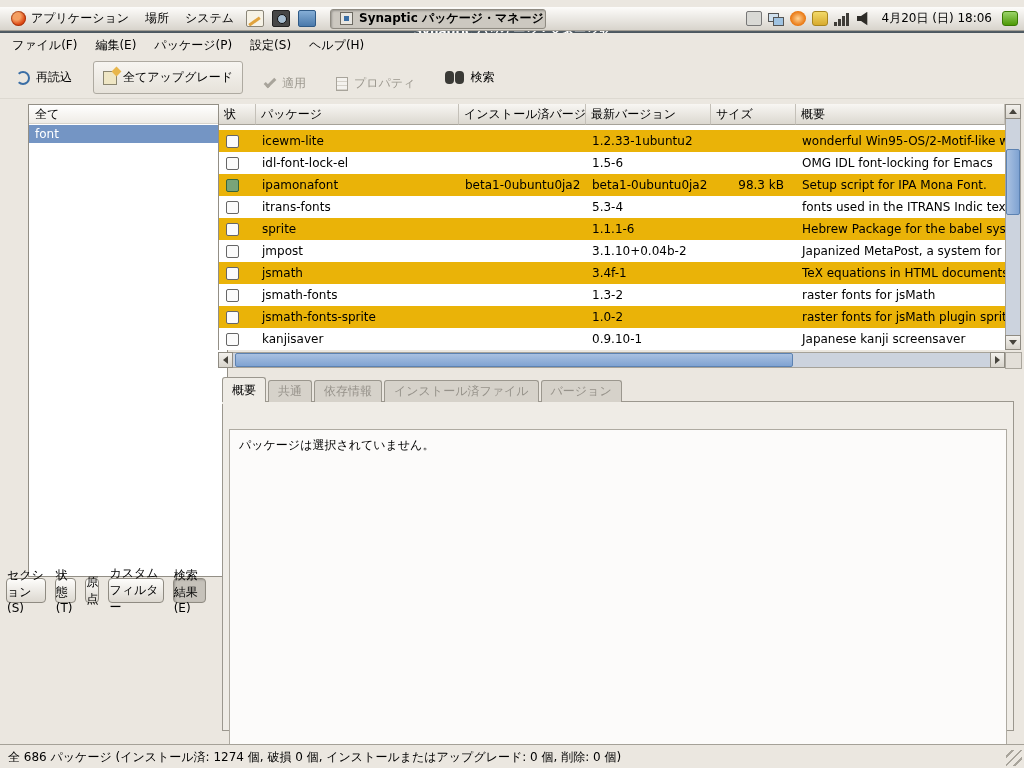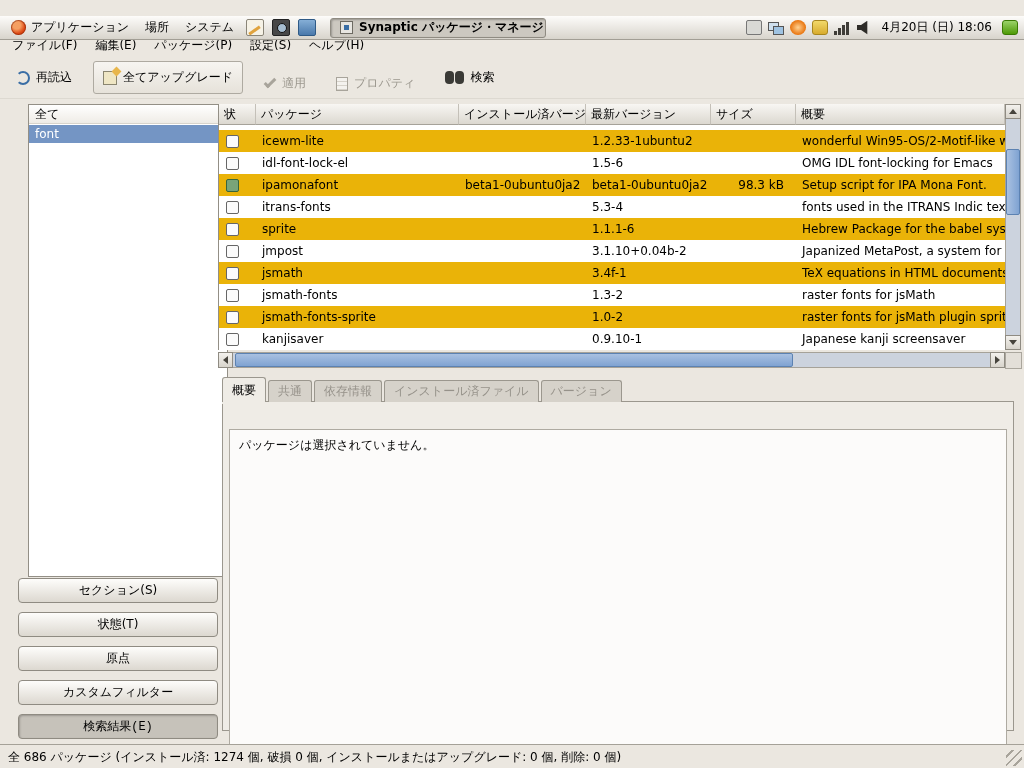--- a/index.html
+++ b/index.html
@@ -1,21 +1,21 @@
 <!DOCTYPE html>
 <html><head>
 <meta charset="utf-8">
 <style>
   *{margin:0;padding:0;box-sizing:border-box;}
   html,body{width:1024px;height:768px;}
   .screen{position:relative;width:1024px;height:768px;overflow:hidden;background:#ebe7e0;
     font-family:"DejaVu Sans","Liberation Sans",sans-serif;font-size:12px;color:#000;}
 
   
-  .panel{position:absolute;top:16px;left:0;right:0;height:24px;z-index:9;
+  .panel{position:absolute;top:7px;left:0;right:0;height:24px;z-index:9;
     background:linear-gradient(#fdfcfa,#d8d4cc);border-bottom:1px solid #a29e95;
     display:flex;align-items:center;justify-content:space-between;padding:0 3px;}
   .panel-left,.panel-right{display:flex;align-items:center;height:100%;}
   .panel-menu{display:flex;align-items:center;gap:5px;padding:0 8px;height:100%;}
   .ubuntu-logo{width:15px;height:15px;border-radius:50%;background:radial-gradient(circle at 38% 35%,#f59f62 0 28%,#dd4814 62%);box-shadow:inset 0 0 0 1px rgba(120,30,0,.5);}
   .launcher{width:18px;height:17px;margin:0 4px;border-radius:2px;}
   .ln-edit{background:#f6f2e6;border:1px solid #8a8578;position:relative;overflow:hidden;}
   .ln-edit::after{content:"";position:absolute;left:1px;top:9px;width:13px;height:3px;background:#e0a33e;transform:rotate(-35deg);}
   .ln-camera{background:#474747;border:1px solid #222;position:relative;}
   .ln-camera::after{content:"";position:absolute;left:4px;top:3px;width:8px;height:8px;border-radius:50%;background:#a6bdd0;border:1px solid #111;}
@@ -64,24 +64,24 @@
   .ic-search{width:19px;height:13px;position:relative;}
   .ic-search::before,.ic-search::after{content:"";position:absolute;top:0;width:9px;height:13px;background:#3a3a36;border-radius:4px;}
   .ic-search::before{left:0;} .ic-search::after{right:0;}
 
   
   .side-list{position:absolute;left:28px;top:104px;width:200px;height:473px;background:#fff;border:1px solid #938f86;overflow:hidden;}
   .side-list-header{height:19px;display:flex;align-items:center;padding-left:6px;
     background:linear-gradient(#fff,#efece6);border-bottom:1px solid #d8d4cc;}
   .side-item{height:18px;display:flex;align-items:center;padding-left:6px;margin-top:1px;}
   .side-item.selected{background:#7495c4;color:#fff;}
-  .side-buttons{position:absolute;left:18px;top:578px;width:200px;display:flex;flex-direction:column;gap:9px;}
+  .side-buttons{position:absolute;left:6px;top:578px;width:200px;display:flex;flex-direction:row;gap:9px;}
   .side-btn{height:25px;background:linear-gradient(#fefdfb,#dcd8d0);border:1px solid #8f8b82;border-radius:4px;
     display:flex;align-items:center;justify-content:center;}
-  .side-btn.active{background:#c6c2ba;box-shadow:inset 1px 1px 2px rgba(0,0,0,.22);font-family:Liberation Mono, monospace;}
+  .side-btn.active{background:#c6c2ba;box-shadow:inset 1px 1px 2px rgba(0,0,0,.22);}
 
   
   .thead{position:absolute;left:218px;top:104px;width:787px;height:21px;display:grid;
     grid-template-columns:37px 203px 127px 125px 85px 1fr;border-left:1px solid #938f86;}
   .th{background:linear-gradient(#f8f6f3,#dcd8d0);border-right:1px solid #c4c0b8;border-bottom:1px solid #a6a299;
     display:flex;align-items:center;padding-left:5px;overflow:hidden;white-space:nowrap;}
   .tbody{position:absolute;left:218px;top:125px;width:787px;height:225px;background:#fff;overflow:hidden;border-left:1px solid #938f86;}
   .partial-row{height:5px;background:#fff;}
   .trow{height:22px;display:grid;grid-template-columns:37px 203px 127px 125px 85px 1fr;align-items:center;}
   .trow.alt{background:#eab308;}

